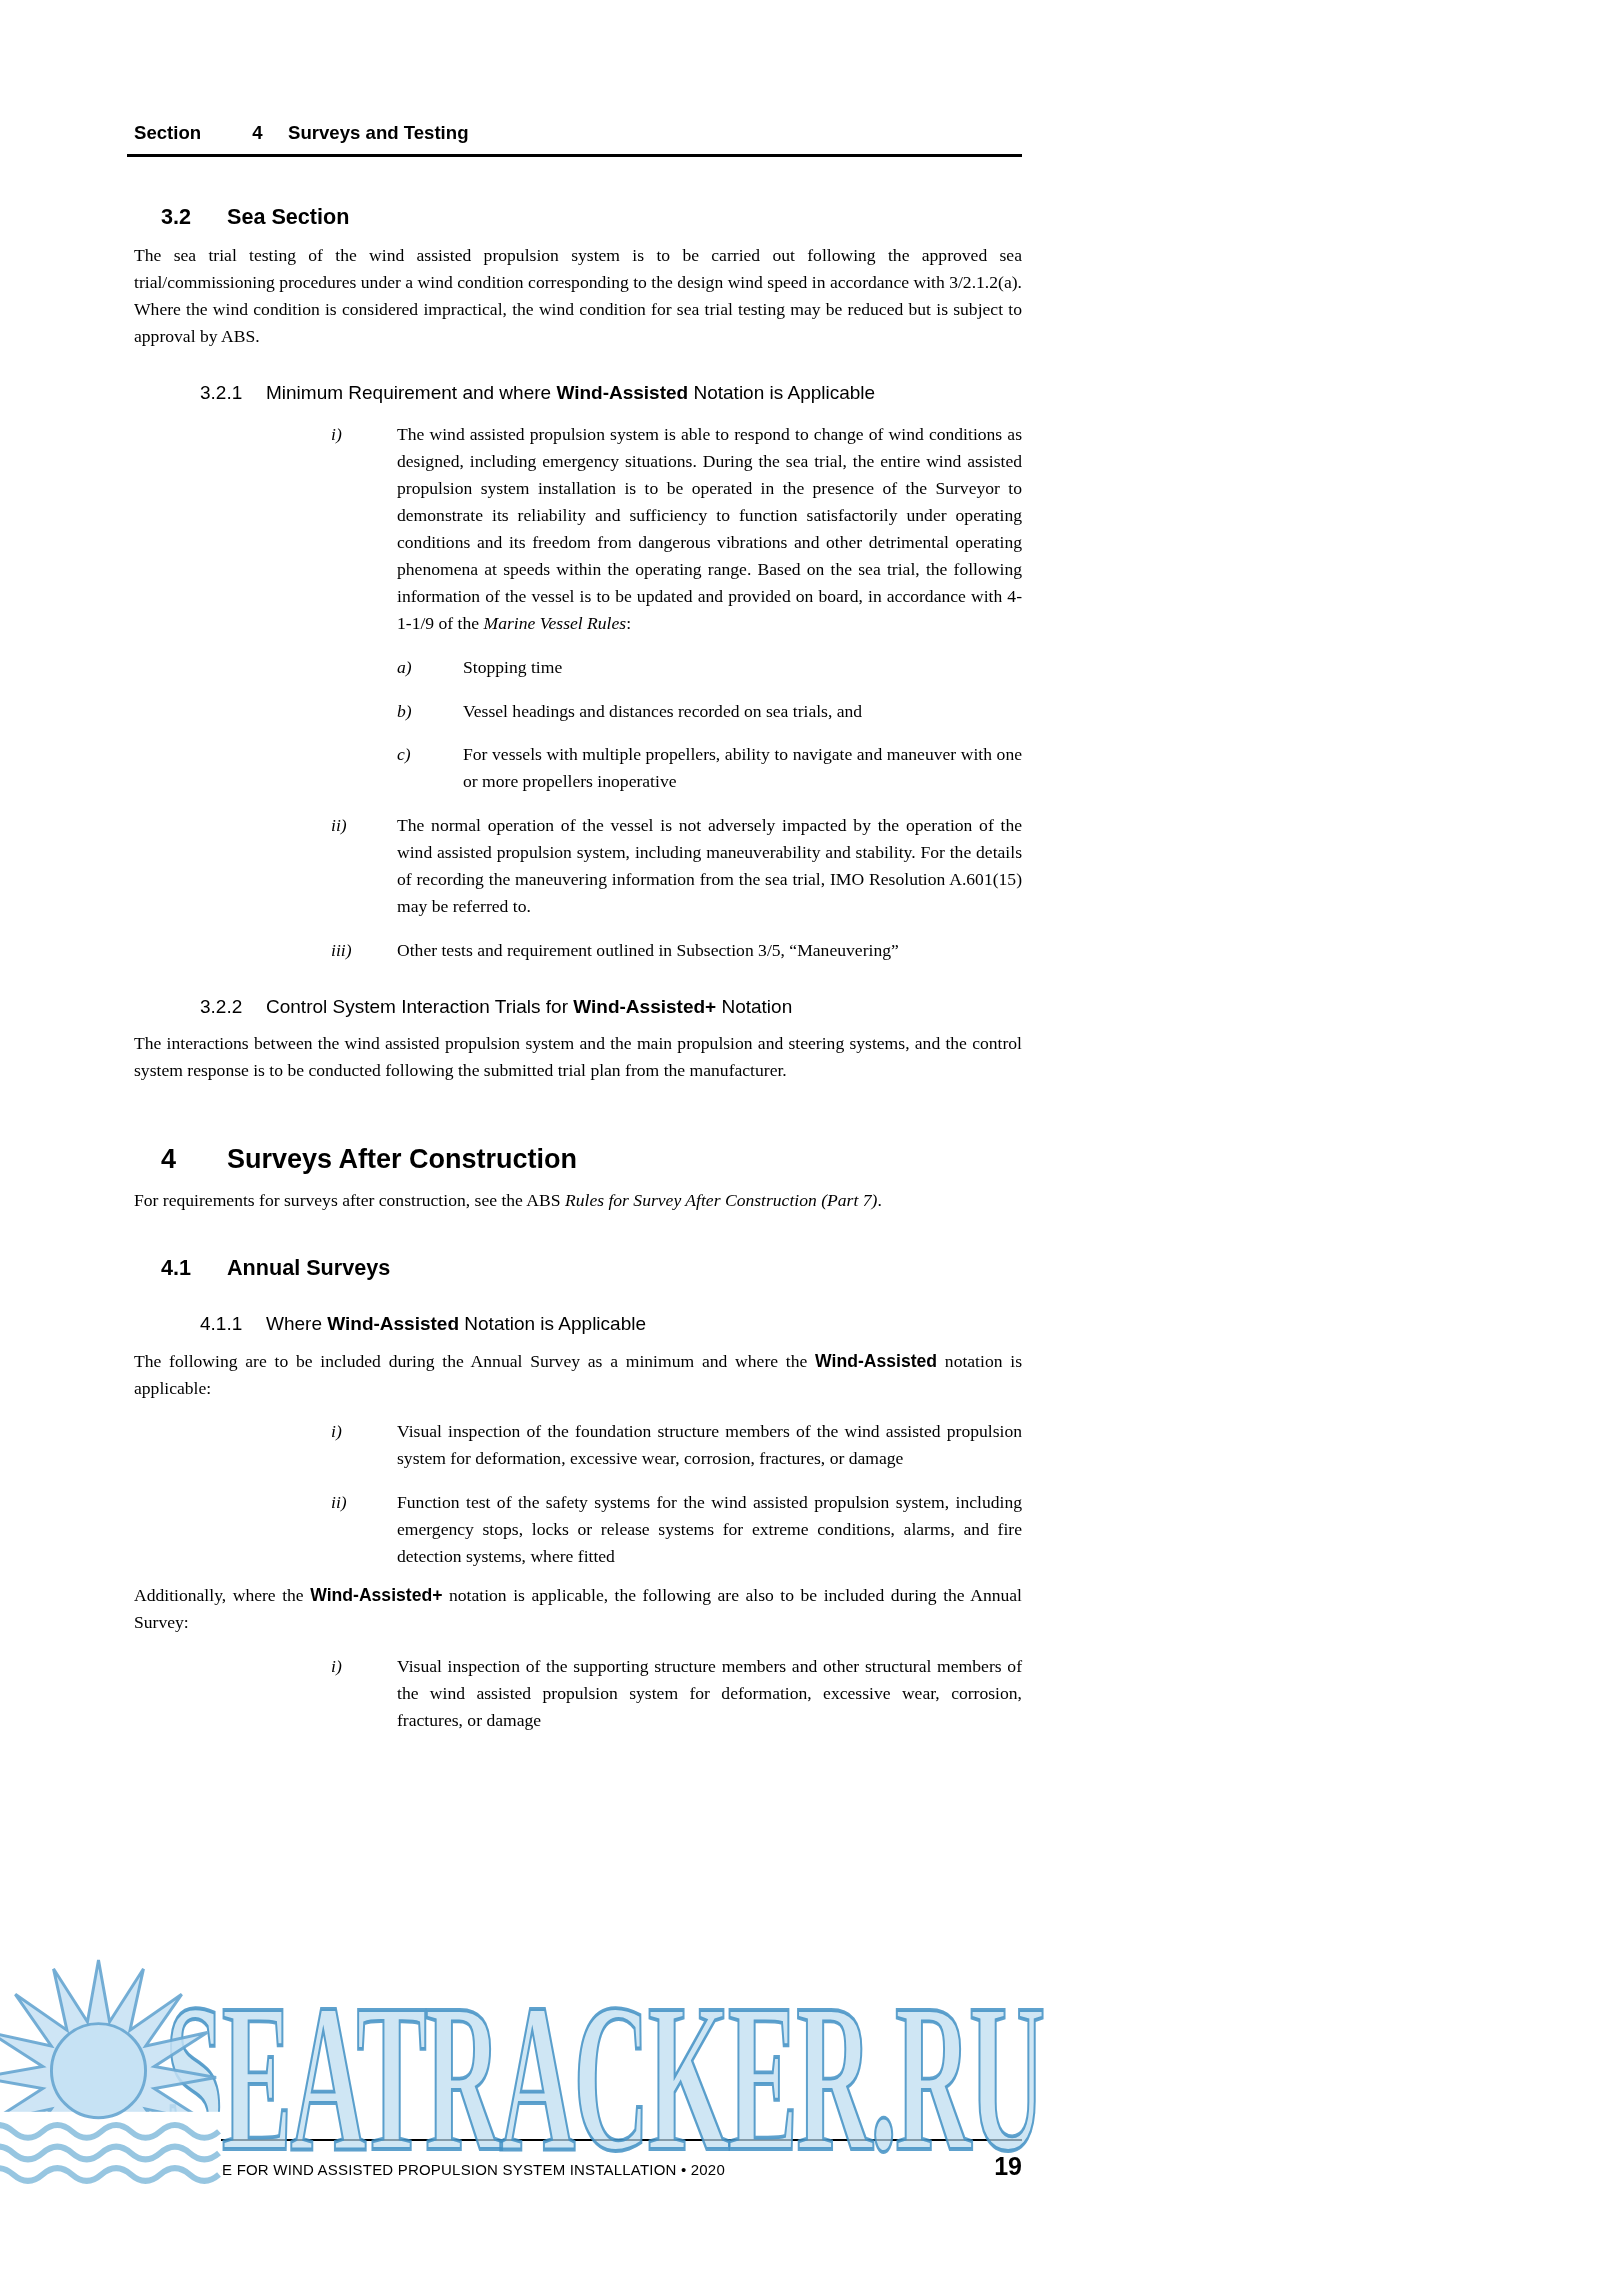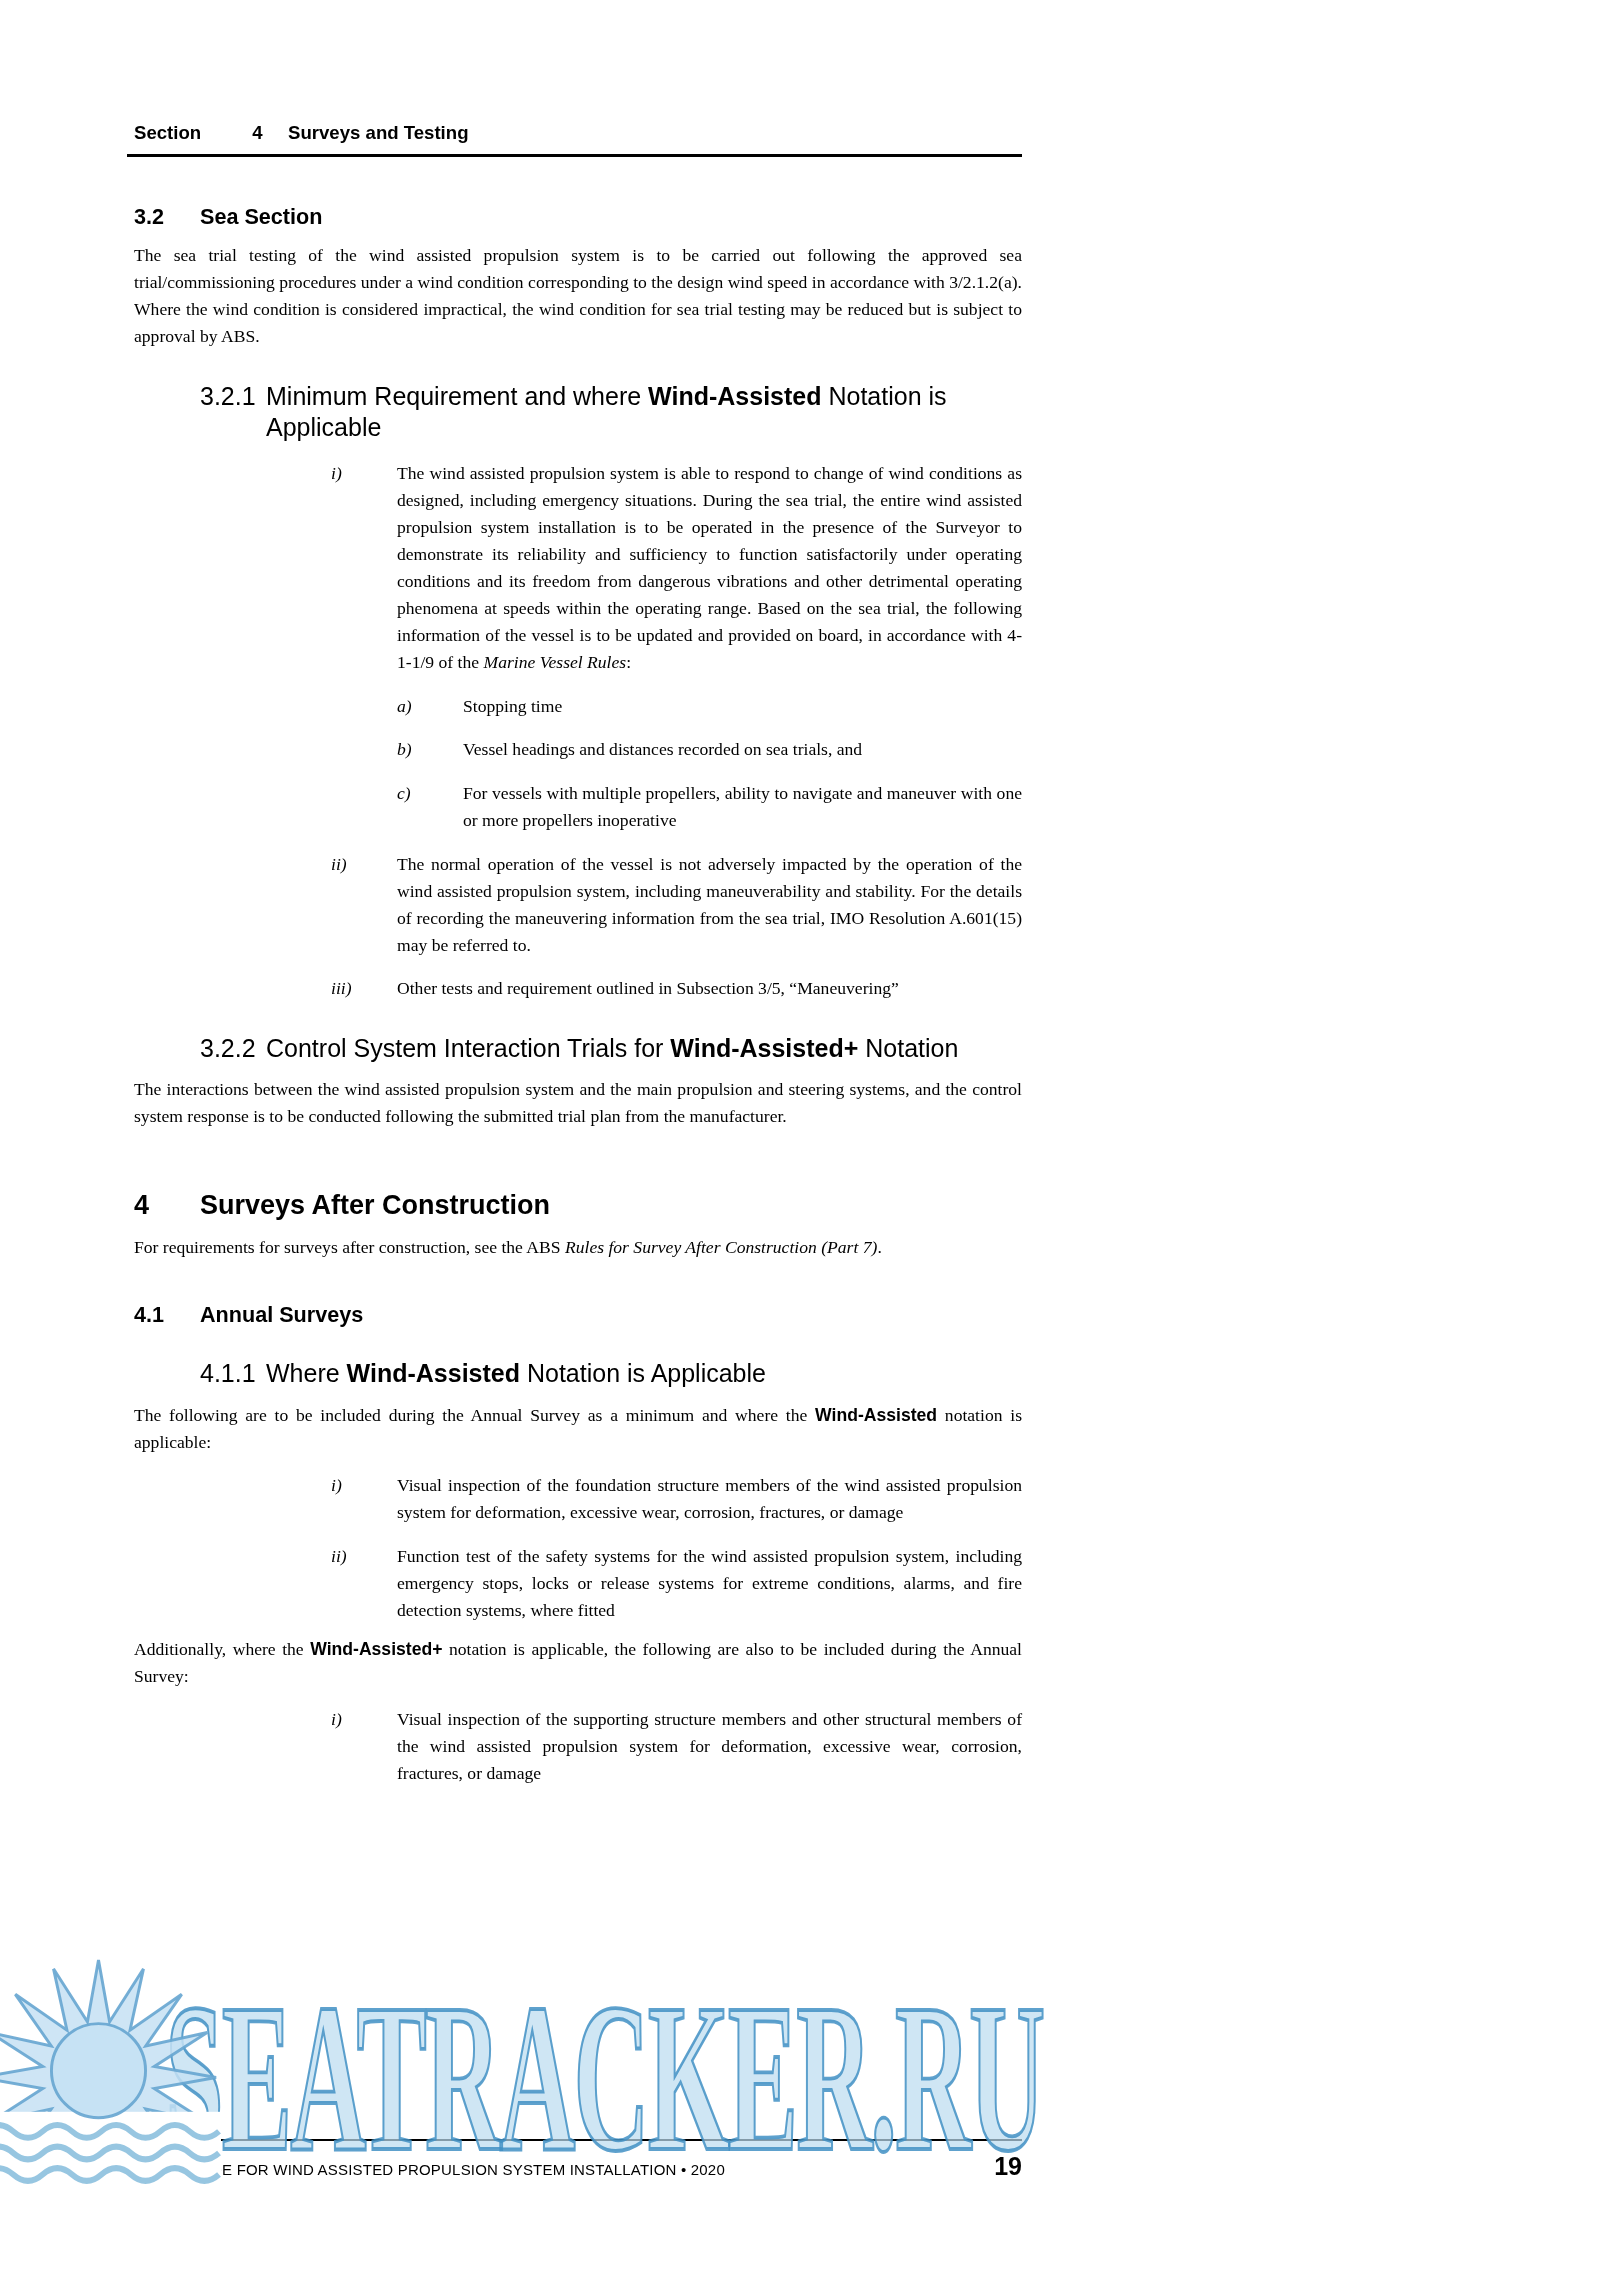--- a/index.html
+++ b/index.html
@@ -16,24 +16,24 @@
   }
   .doc-header .sp1 { display:inline-block; width:51px; }
   .doc-header .sp2 { display:inline-block; width:25.5px; }
   .header-rule { position:absolute; left:127px; top:154px; width:895px; height:2.9px; background:#000; }
 
   
   .content { position:absolute; left:134px; top:163px; width:888px; }
   .content p { margin:0; }
 
   .h2 { display:flex; font-family:"Liberation Sans", sans-serif; font-weight:700; font-size:21.6px; margin-top:41px; line-height:1.2; }
-  .h2 .num { flex:0 0 66px; }
+  .h2 .num { flex:0 0 66px;margin-left:27px; }
   .h2.big { font-size:27px; margin-top:59px; }
 
-  .h3 { display:flex; font-family:"Liberation Sans", sans-serif; font-weight:400; font-size:25px; margin-top:31px; margin-left:66px; line-height:1.25; }
+  .h3 { display:flex; font-family:"Liberation Sans", sans-serif; font-weight:400; font-size:19px; margin-top:31px; margin-left:66px; line-height:1.25; }
   .h3 .num { flex:0 0 66px; }
 
   .para { font-size:17.6px; line-height:27px; text-align:justify; margin-top:11.8px !important; }
   .ind1 { margin-left:66px; }
   .ind2 { margin-left:131px; }
 
   .list-item { display:flex; margin-top:16.7px; }
   .li-roman { margin-left:197px; }
   .li-alpha { margin-left:263px; }
   .marker { flex:0 0 66px; font-style:italic; font-size:17.6px; line-height:27px; }

